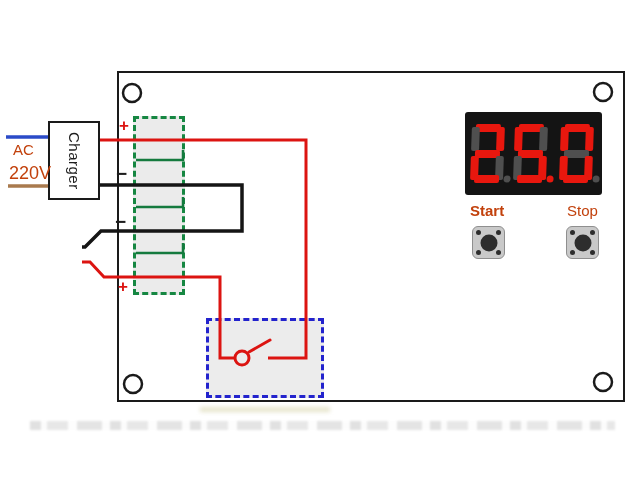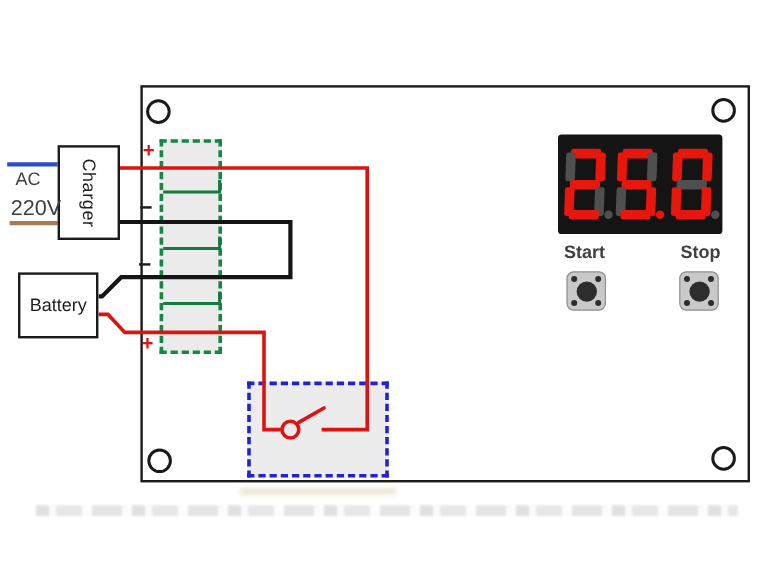--- a/index.html
+++ b/index.html
@@ -38,25 +38,25 @@
   .btn{position:absolute;width:33px;height:33px;background:#c9c9c9;
        border:1px solid #8f8f8f;border-radius:6px;box-sizing:border-box;cursor:pointer;}
   .btn .center{position:absolute;left:50%;top:50%;width:17px;height:17px;border-radius:50%;
                background:#2d2d2d;transform:translate(-50%,-50%);}
   .btn .dot{position:absolute;width:5px;height:5px;border-radius:50%;background:#2d2d2d;}
   .btn .tl{left:3px;top:3px;} .btn .tr{right:3px;top:3px;}
   .btn .bl{left:3px;bottom:3px;} .btn .br{right:3px;bottom:3px;}
   .btn-start{left:472px;top:226px;} .btn-stop{left:566px;top:226px;}
 
   
-  .lbl{position:absolute;color:#404040;line-height:1;}
+  .lbl{position:absolute;color:#c2410c;line-height:1;}
   .lbl-ac{left:13px;top:142px;font-size:15px;}
   .lbl-220v{left:9px;top:164px;font-size:18px;}
   .lbl-start{left:470px;top:203px;font-size:15px;font-weight:700;text-align:right;}
-  .lbl-stop{left:567px;top:203px;font-size:15px;font-weight:700;}
+  .lbl-stop{left:567px;top:203px;font-size:15px;font-weight:400;}
   .lbl-plus{color:#dc1411;font-weight:700;font-size:17px;}
   .lbl-minus{color:#1d1d1d;font-weight:700;font-size:19px;}
   .t-plus1{left:119px;top:117px;} .t-minus1{left:116px;top:164px;}
   .t-minus2{left:115px;top:212px;} .t-plus2{left:118px;top:278px;}
 
   
   .watermark{position:absolute;left:30px;top:421px;width:585px;height:9px;opacity:.45;
      filter:blur(1px);
      background:repeating-linear-gradient(90deg,
        rgba(110,110,110,.45) 0 11px, rgba(160,160,160,.08) 11px 17px,
@@ -94,23 +94,20 @@
     <path d="M100 185 H242 V231 H101 L85 247 H82" fill="none" stroke-width="3.5" stroke="#151515"></path>
 
     <path d="M82 262 H90 L104 277 H220 V358 H234" fill="none" stroke-width="3" stroke="#dc1411"></path>
 
     <circle cx="242" cy="358" r="7" fill="#ececec" stroke-width="3" stroke="#dc1411"></circle>
     <path d="M249 352 L270 340" fill="none" stroke-width="3" stroke-linecap="round" stroke="#dc1411"></path>
   </svg>
 
   <div class="chargerbox">
     <span>Charger</span>
-  </div>
-  <div class="batterybox">
-    <span>Battery</span>
   </div>
 
   <div class="display" id="display" aria-label="25.0"><svg width="137" height="83" viewBox="0 0 137 83">
         <g transform="translate(7,12) skewX(-2)">
           <rect x="4" y="0" width="25" height="8" rx="2" fill="#e8170e"></rect>
           <rect x="0" y="3" width="8" height="24" rx="2" fill="#4f4f4f"></rect>
           <rect x="25" y="3" width="8" height="24" rx="2" fill="#e8170e"></rect>
           <rect x="4" y="26" width="25" height="8" rx="2" fill="#e8170e"></rect>
           <rect x="0" y="32" width="8" height="24" rx="2" fill="#e8170e"></rect>
           <rect x="25" y="32" width="8" height="24" rx="2" fill="#4f4f4f"></rect>

